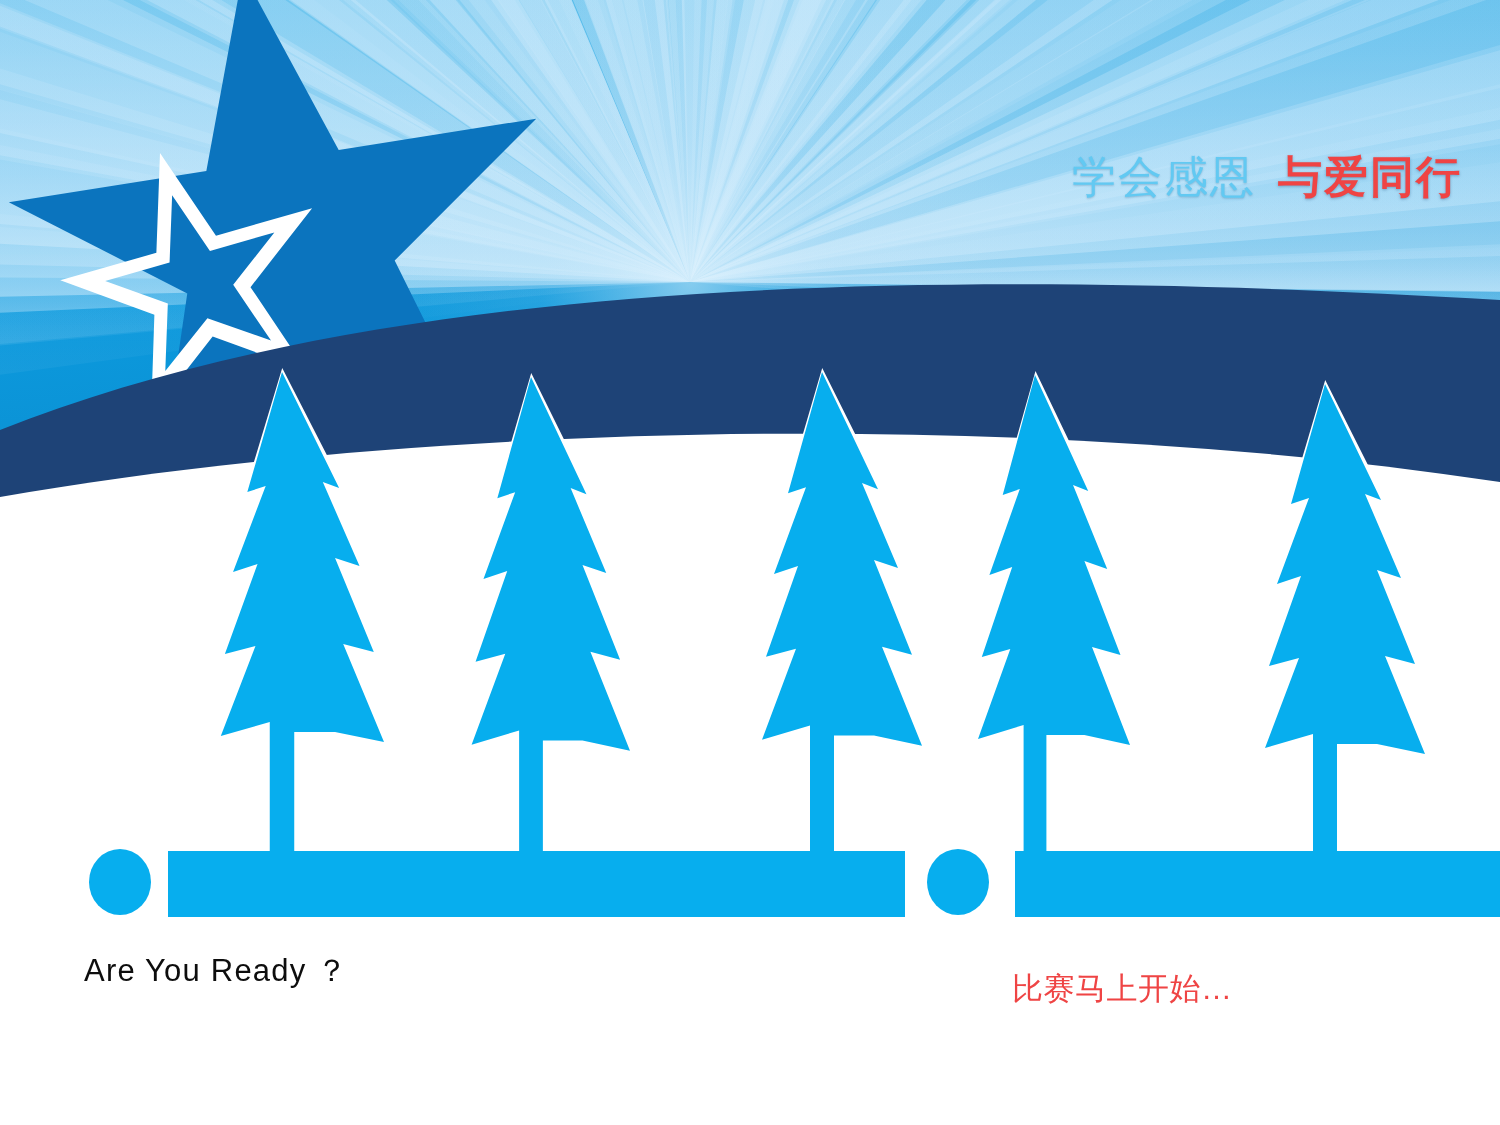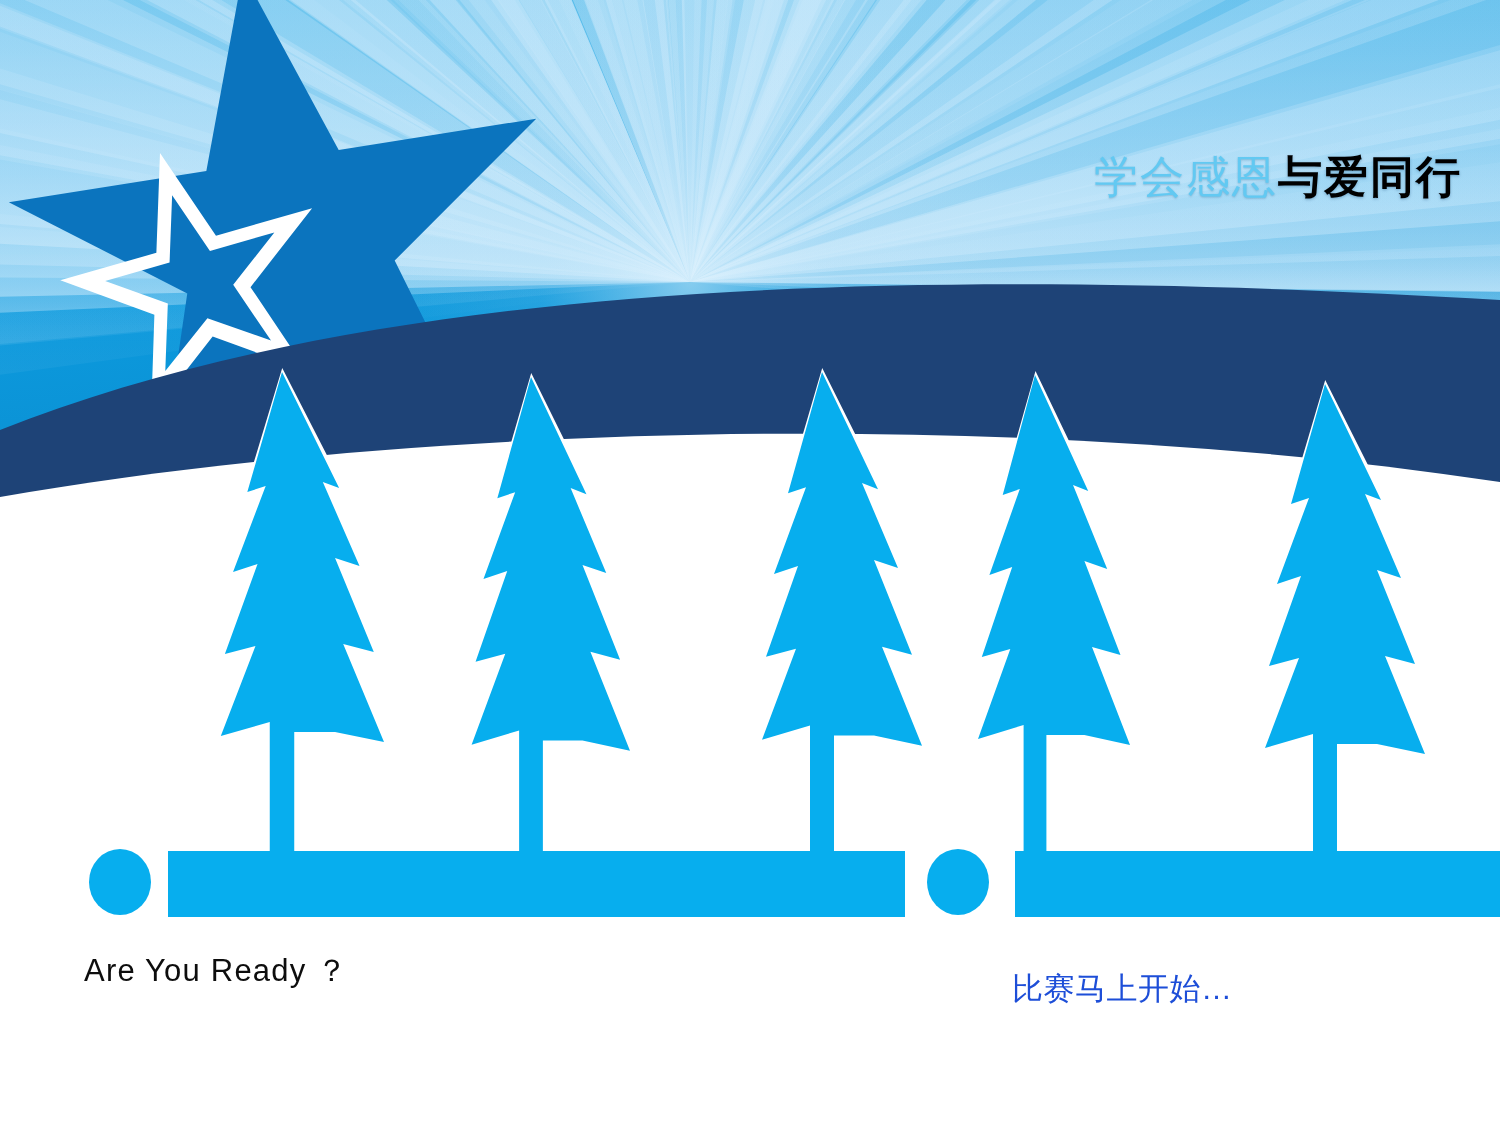--- a/index.html
+++ b/index.html
@@ -32,22 +32,23 @@
     font-size:44px;
     letter-spacing:2px;
     vertical-align:baseline;
   }
   #title-a {
     color:#62C9F2;
     font-weight:400;
     text-shadow:0 1px 2px rgba(10,70,120,.25);
   }
   #title-b {
-    color:#000000;
+    color:#ef4444;
     font-weight:700;
+    margin-left:22px;
     text-shadow:0 1px 3px rgba(10,60,110,.35);
   }
 
   #subtitle {
     position:absolute;
     right:22px; top:327px;
     color:#ffffff;
     font-size:44px;
     font-weight:400;
     letter-spacing:.5px;
@@ -60,21 +61,21 @@
     position:absolute;
     left:84px; top:950px;
     color:#0d0d0d;
     font-size:31px;
     letter-spacing:1.2px;
     white-space:nowrap;
   }
   #caption-right {
     position:absolute;
     left:1012px; top:968px;
-    color:#1d4ed8;
+    color:#ef4444;
     font-size:31px;
     letter-spacing:.5px;
     white-space:nowrap;
   }
 </style>
 </head>
 <body>
 
 <div id="slide">
 

